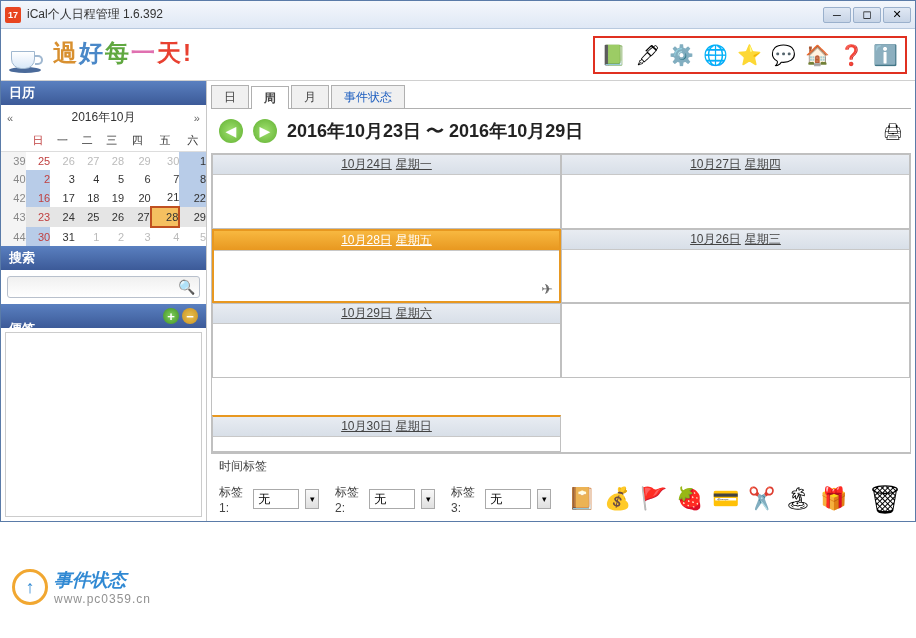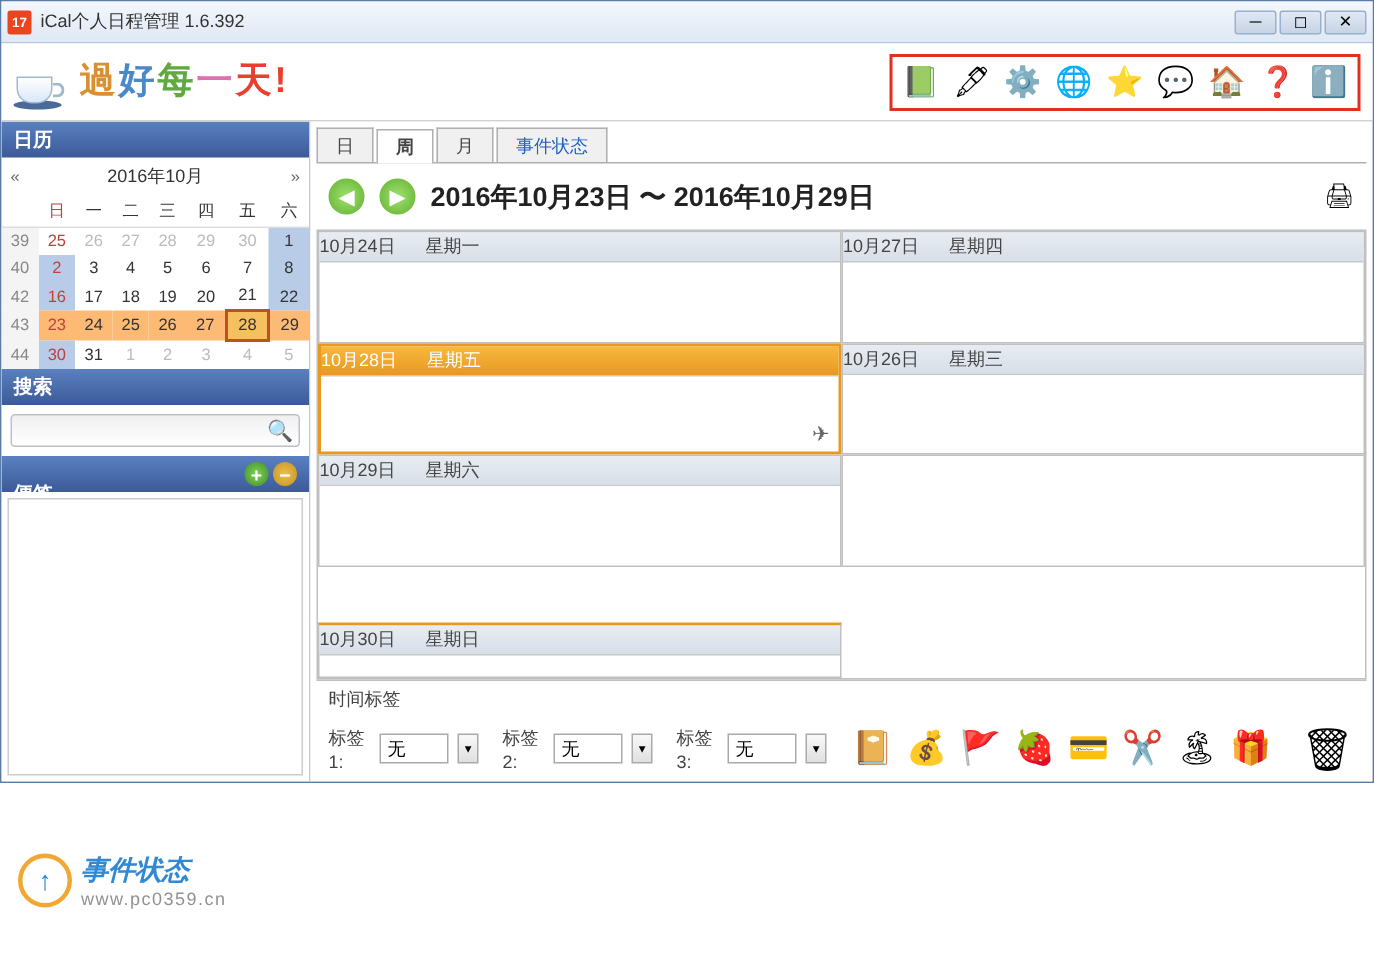--- a/index.html
+++ b/index.html
@@ -25,25 +25,25 @@
 .toolbar-right { margin-left: auto; display: flex; gap: 8px; align-items: center; border: 2px solid #e03020; padding: 4px 6px; }
 .tool-icon { width: 26px; height: 26px; display: flex; align-items: center; justify-content: center; cursor: pointer; font-size: 20px; }
 .content { flex: 1; display: flex; overflow: hidden; }
 .sidebar { width: 206px; background: #fff; border-right: 1px solid #c8c8c8; display: flex; flex-direction: column; }
 .panel-hdr { height: 24px; background: linear-gradient(#5a80c0, #3c5a98); color: #fff; font-size: 13px; font-weight: bold; padding: 0 8px; display: flex; align-items: center; }
 .cal-nav { display: flex; align-items: center; justify-content: space-between; padding: 4px 6px; font-size: 12px; }
 .cal-nav .nav-btn { cursor: pointer; color: #666; font-size: 11px; }
 .cal-month { font-weight: normal; color: #333; }
 .mini-cal { width: 100%; border-collapse: collapse; font-size: 11px; }
 .mini-cal th { padding: 3px 0; text-align: center; color: #333; font-weight: normal; border-bottom: 1px solid #ddd; }
-.mini-cal td { padding: 3px 0; text-align: center; cursor: pointer; color: #333; }
+.mini-cal td { padding: 3px 0; text-align: right; cursor: pointer; color: #333; }
 .mini-cal td.wk { color: #888; background: #f4f4f4; }
 .mini-cal td.other { color: #bbb; }
 .mini-cal td.range { background: #b8cce8; }
-.mini-cal td.hl { background: #fdba74; }
+.mini-cal td.hl { background: #e5e5e5; }
 .mini-cal td.today { background: #f5c060; border: 2px solid #c05020; }
 .mini-cal th.sun, .mini-cal td.sun { color: #c04040; }
 .today-link { padding: 6px 8px; font-size: 12px; color: #2060c0; display: flex; align-items: center; gap: 6px; cursor: pointer; }
 .today-box { width: 12px; height: 12px; border: 2px solid #d05020; }
 .search-box { padding: 6px; }
 .search-input { width: 100%; height: 22px; border: 1px solid #b8c0cc; border-radius: 3px; background: linear-gradient(#f0f0f0,#fff); padding: 0 22px 0 6px; font-size: 12px; }
 .search-wrap { position: relative; }
 .search-glass { position: absolute; right: 4px; top: 3px; font-size: 14px; color: #888; }
 .memo-hdr { display: flex; align-items: center; }
 .memo-hdr .memo-title { flex: 1; margin-top: 26px; }
@@ -57,21 +57,21 @@
 .tab.active { background: #fff; font-weight: bold; position: relative; top: 1px; }
 .tab.status { color: #2060c0; }
 .week-hdr { display: flex; align-items: center; padding: 10px 8px; gap: 10px; }
 .nav-arrow { width: 24px; height: 24px; border-radius: 50%; display: flex; align-items: center; justify-content: center; color: #fff; font-size: 14px; cursor: pointer; }
 .nav-prev { background: radial-gradient(#a0e070,#60b030); }
 .nav-next { background: radial-gradient(#a0e070,#60b030); }
 .week-title { font-size: 18px; font-weight: bold; color: #222; }
 .print-icon { margin-left: auto; font-size: 16px; cursor: pointer; }
 .week-grid { flex: 1; display: grid; grid-template-columns: 1fr 1fr; grid-template-rows: repeat(4, 1fr); border: 1px solid #c0c0c0; }
 .day-cell { border: 1px solid #c0c0c0; display: flex; flex-direction: column; position: relative; }
-.day-hdr { height: 20px; background: linear-gradient(#e8ecf2,#d8dfe8); font-size: 12px; display: flex; align-items: center; justify-content: flex-start; gap: 20px; color: #444; border-bottom: 1px solid #c8c8c8; }
+.day-hdr { height: 20px; background: linear-gradient(#e8ecf2,#d8dfe8); font-size: 12px; display: flex; align-items: center; justify-content: center; gap: 4px; color: #444; border-bottom: 1px solid #c8c8c8; text-decoration: underline; }
 .day-cell.today .day-hdr { background: linear-gradient(#f8b840,#e89820); color: #fff; }
 .day-cell.today { border: 2px solid #e89820; }
 .plane-icon { position: absolute; right: 6px; bottom: 4px; font-size: 14px; color: #666; }
 .bottom-bar { height: 64px; border-top: 1px solid #c0c0c0; padding: 4px 8px; display: flex; flex-direction: column; }
 .bb-title { font-size: 12px; color: #444; margin-bottom: 6px; }
 .bb-row { display: flex; align-items: center; gap: 6px; }
 .tag-lbl { font-size: 12px; color: #444; }
 .tag-sel { width: 46px; height: 20px; border: 1px solid #aaa; font-size: 12px; padding: 0 4px; background: #fff; }
 .tag-dd { width: 16px; height: 20px; border: 1px solid #aaa; background: linear-gradient(#f8f8f8,#e0e0e0); display: flex; align-items: center; justify-content: center; font-size: 9px; cursor: pointer; margin-right: 10px; }
 .action-icons { margin-left: auto; display: flex; gap: 6px; align-items: center; }

